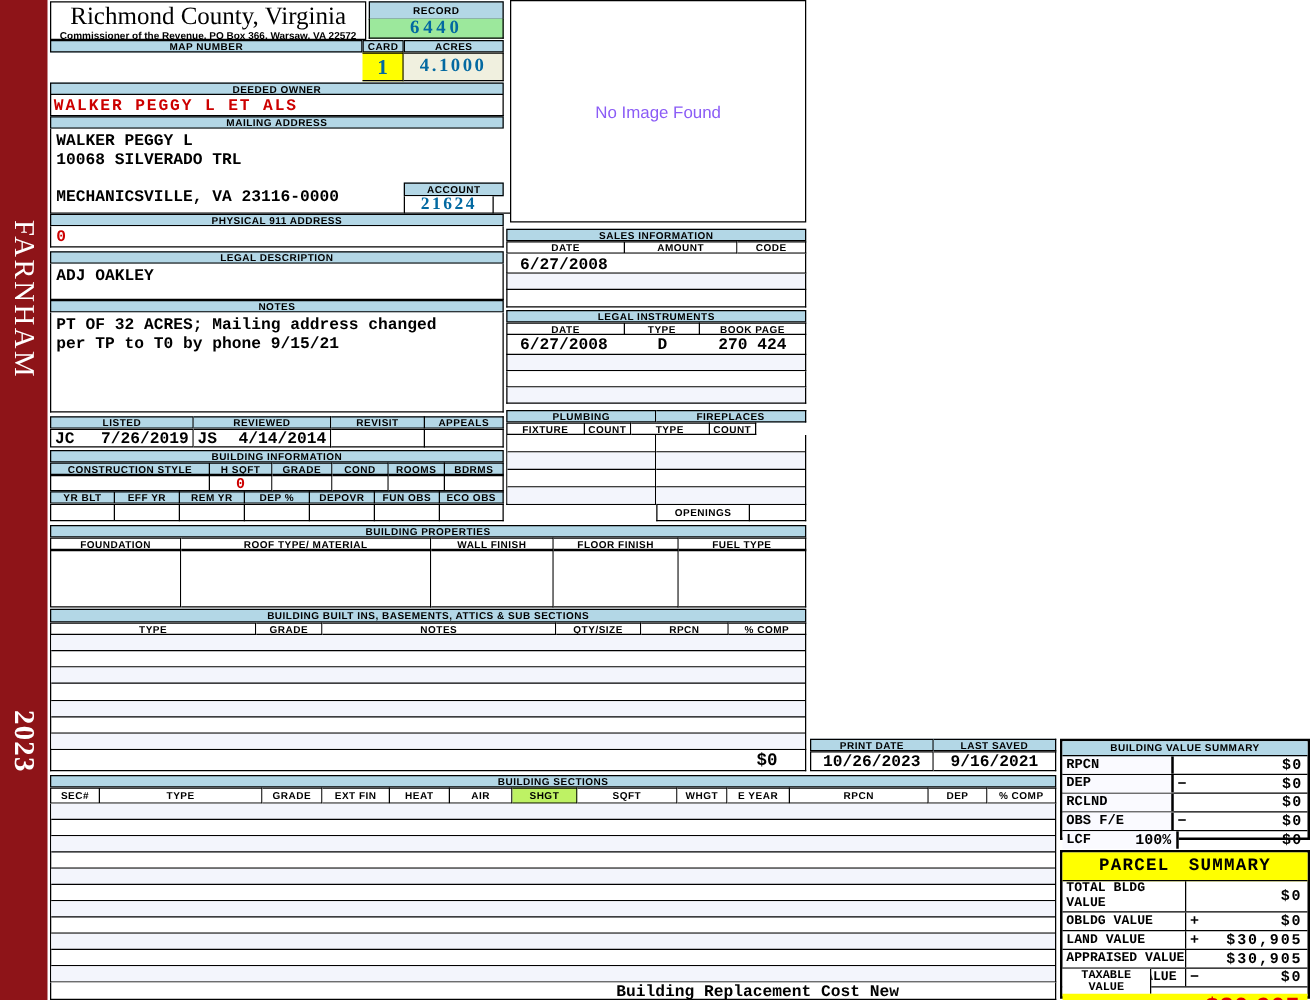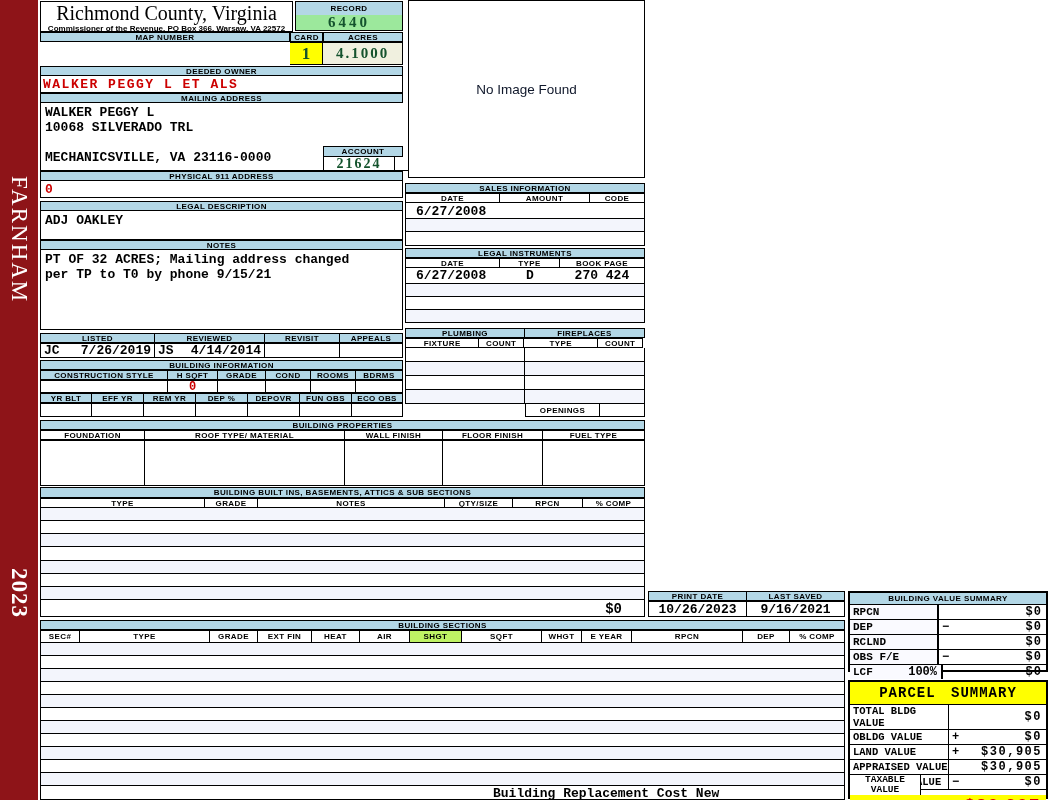--- a/index.html
+++ b/index.html
@@ -12,21 +12,21 @@
   .hrow{display:flex;box-sizing:border-box;}
   .hrow>div{box-sizing:border-box;background:#B3D7E6;border:1px solid #000;border-left:none;
         font:bold 8px "Liberation Sans",sans-serif;letter-spacing:.4px;
         display:flex;align-items:center;justify-content:center;white-space:nowrap;overflow:hidden;}
   .hrow>div:first-child{border-left:1px solid #000;}
   .vrow{display:flex;box-sizing:border-box;background:#fff;}
   .vrow>div{box-sizing:border-box;border:1px solid #000;border-left:none;background:#fff;
         display:flex;align-items:center;overflow:hidden;}
   .vrow>div:first-child{border-left:1px solid #000;}
   .mono{font-family:"Liberation Mono","DejaVu Sans Mono",monospace;font-weight:700;font-size:13px;color:#000;}
-  .serifb{font-family:"Liberation Serif",serif;font-weight:bold;color:#14532d;}
+  .serifb{font-family:"Liberation Serif",serif;font-weight:bold;color:#0369a1;}
   .boxed{border:1px solid #000;background:#fff;}
   .fill{display:flex;flex-direction:column;border:1px solid #000;background:#fff;}
   .fill>div{flex:1;border-bottom:1px solid #000;}
   .fill>div:last-child{border-bottom:none;}
   .fill>div:nth-child(odd){background:#F3F5FC;}
   .ctr{display:flex;align-items:center;justify-content:center;}
   .red{color:#CC0000;}
   .vert{writing-mode:vertical-rl;color:#fff;font-family:"Liberation Serif",serif;
         display:flex;align-items:center;justify-content:center;}
 </style>
@@ -132,21 +132,21 @@
     <div style="width:52px;"></div>
     <div style="width:52px;"></div>
     <div style="width:52px;"></div>
     <div style="width:52px;"></div>
     <div style="width:52px;"></div>
     <div style="width:52px;"></div>
     <div style="width:51px;"></div>
   </div>
 
   <div class="abs boxed ctr" style="left:408px;top:0;width:237px;height:178px;">
-    <span style="font:13.5px 'Liberation Sans',sans-serif;color:#0f172a;">No Image Found</span>
+    <span style="font:13.5px 'Liberation Sans',sans-serif;color:#8b5cf6;">No Image Found</span>
   </div>
 
   <div class="abs band" style="left:405px;top:183px;width:240px;height:10px;">SALES INFORMATION</div>
   <div class="abs hrow" style="left:405px;top:193px;width:240px;height:10px;background:#fff;">
     <div style="width:95px;background:#fff;">DATE</div>
     <div style="width:90px;background:#fff;">AMOUNT</div>
     <div style="width:55px;background:#fff;">CODE</div>
   </div>
   <div class="abs boxed" style="left:405px;top:203px;width:240px;height:16px;border-top:none;">
     <span class="abs mono" style="left:10px;top:1px;">6/27/2008</span>
@@ -164,21 +164,21 @@
     <span class="mono" style="width:95px;padding-left:10px;box-sizing:border-box;">6/27/2008</span>
     <span class="mono ctr" style="width:60px;">D</span>
     <span class="mono ctr" style="width:85px;">270 424</span>
   </div>
   <div class="abs boxed" style="left:405px;top:284px;width:240px;height:13px;border-top:none;background:#F3F5FC;"></div>
   <div class="abs boxed" style="left:405px;top:297px;width:240px;height:13px;border-top:none;"></div>
   <div class="abs boxed" style="left:405px;top:310px;width:240px;height:13px;border-top:none;background:#F3F5FC;"></div>
 
   <div class="abs band" style="left:405px;top:328px;width:120px;height:10px;">PLUMBING</div>
   <div class="abs band" style="left:525px;top:328px;width:120px;height:10px;border-left:none;">FIREPLACES</div>
-  <div class="abs hrow" style="left:405px;top:338px;width:238px;height:10px;">
+  <div class="abs hrow" style="left:405px;top:338px;width:200px;height:10px;">
     <div style="width:75px;background:#fff;">FIXTURE</div>
     <div style="width:45px;background:#fff;">COUNT</div>
     <div style="width:75px;background:#fff;">TYPE</div>
     <div style="width:45px;background:#fff;">COUNT</div>
   </div>
   <div class="abs fill" style="left:405px;top:348px;width:120px;height:56px;border-top:none;">
     <div style="background:#fff;"></div>
       <div style="background:#F3F5FC;"></div>
       <div style="background:#fff;"></div>
       <div style="background:#F3F5FC;"></div>

